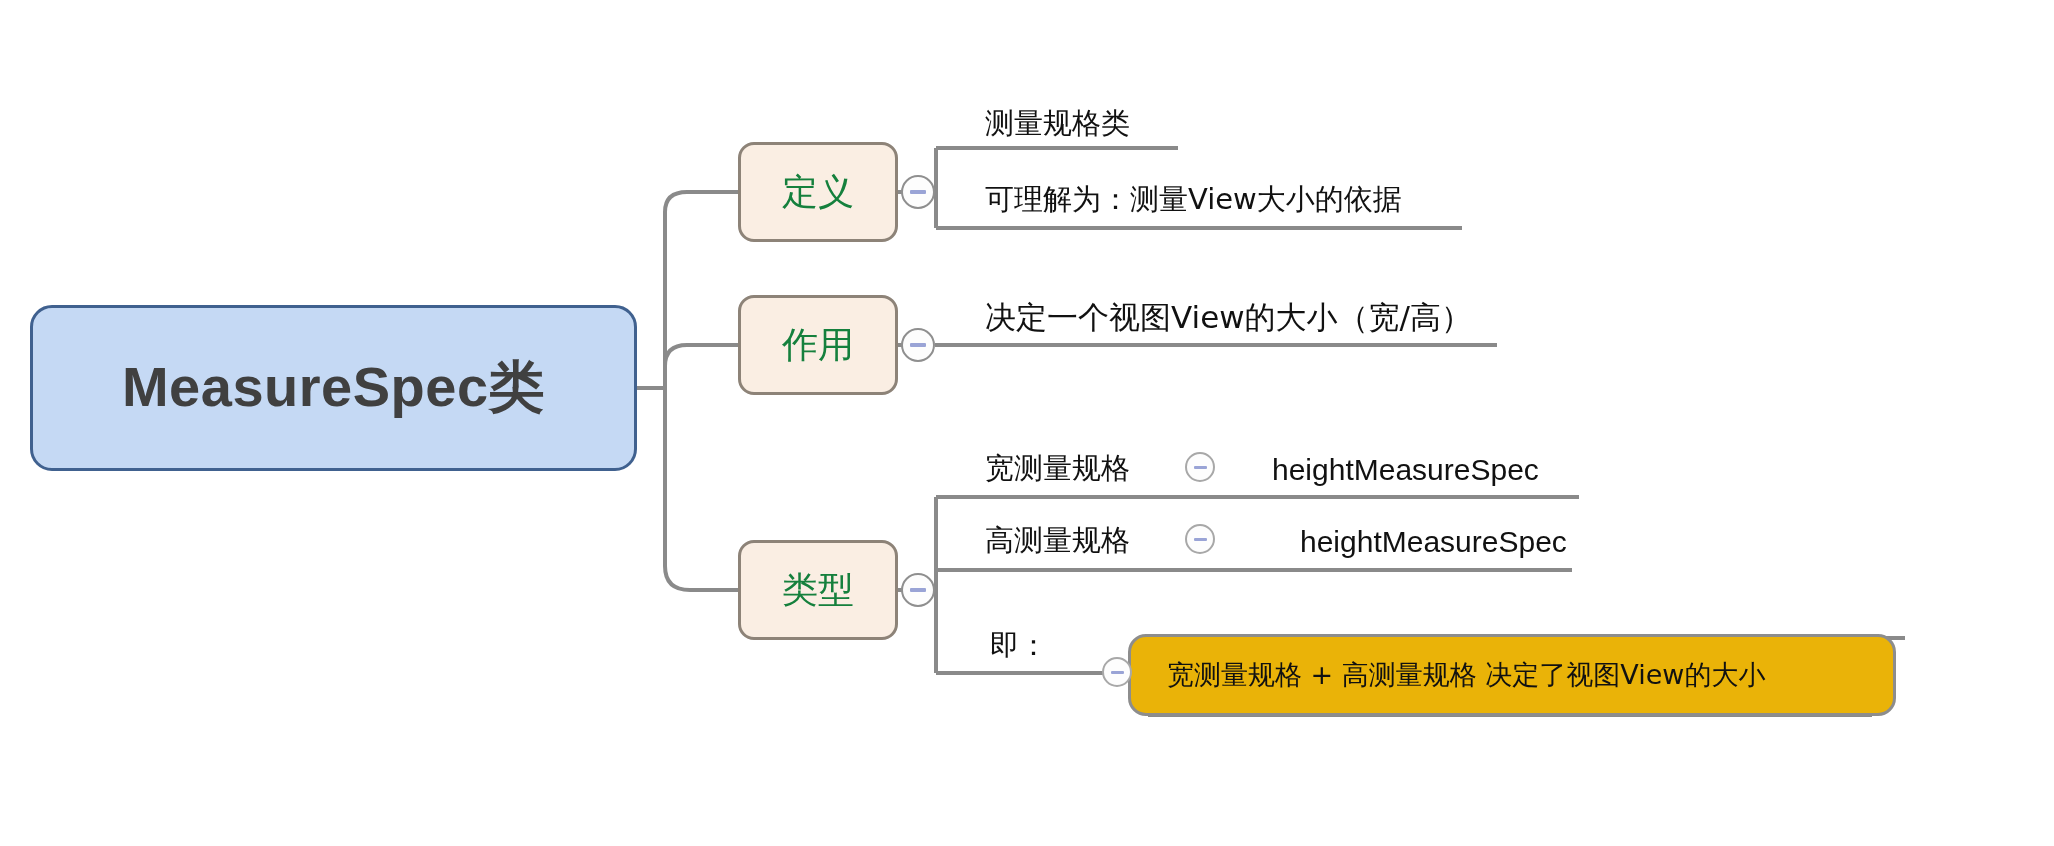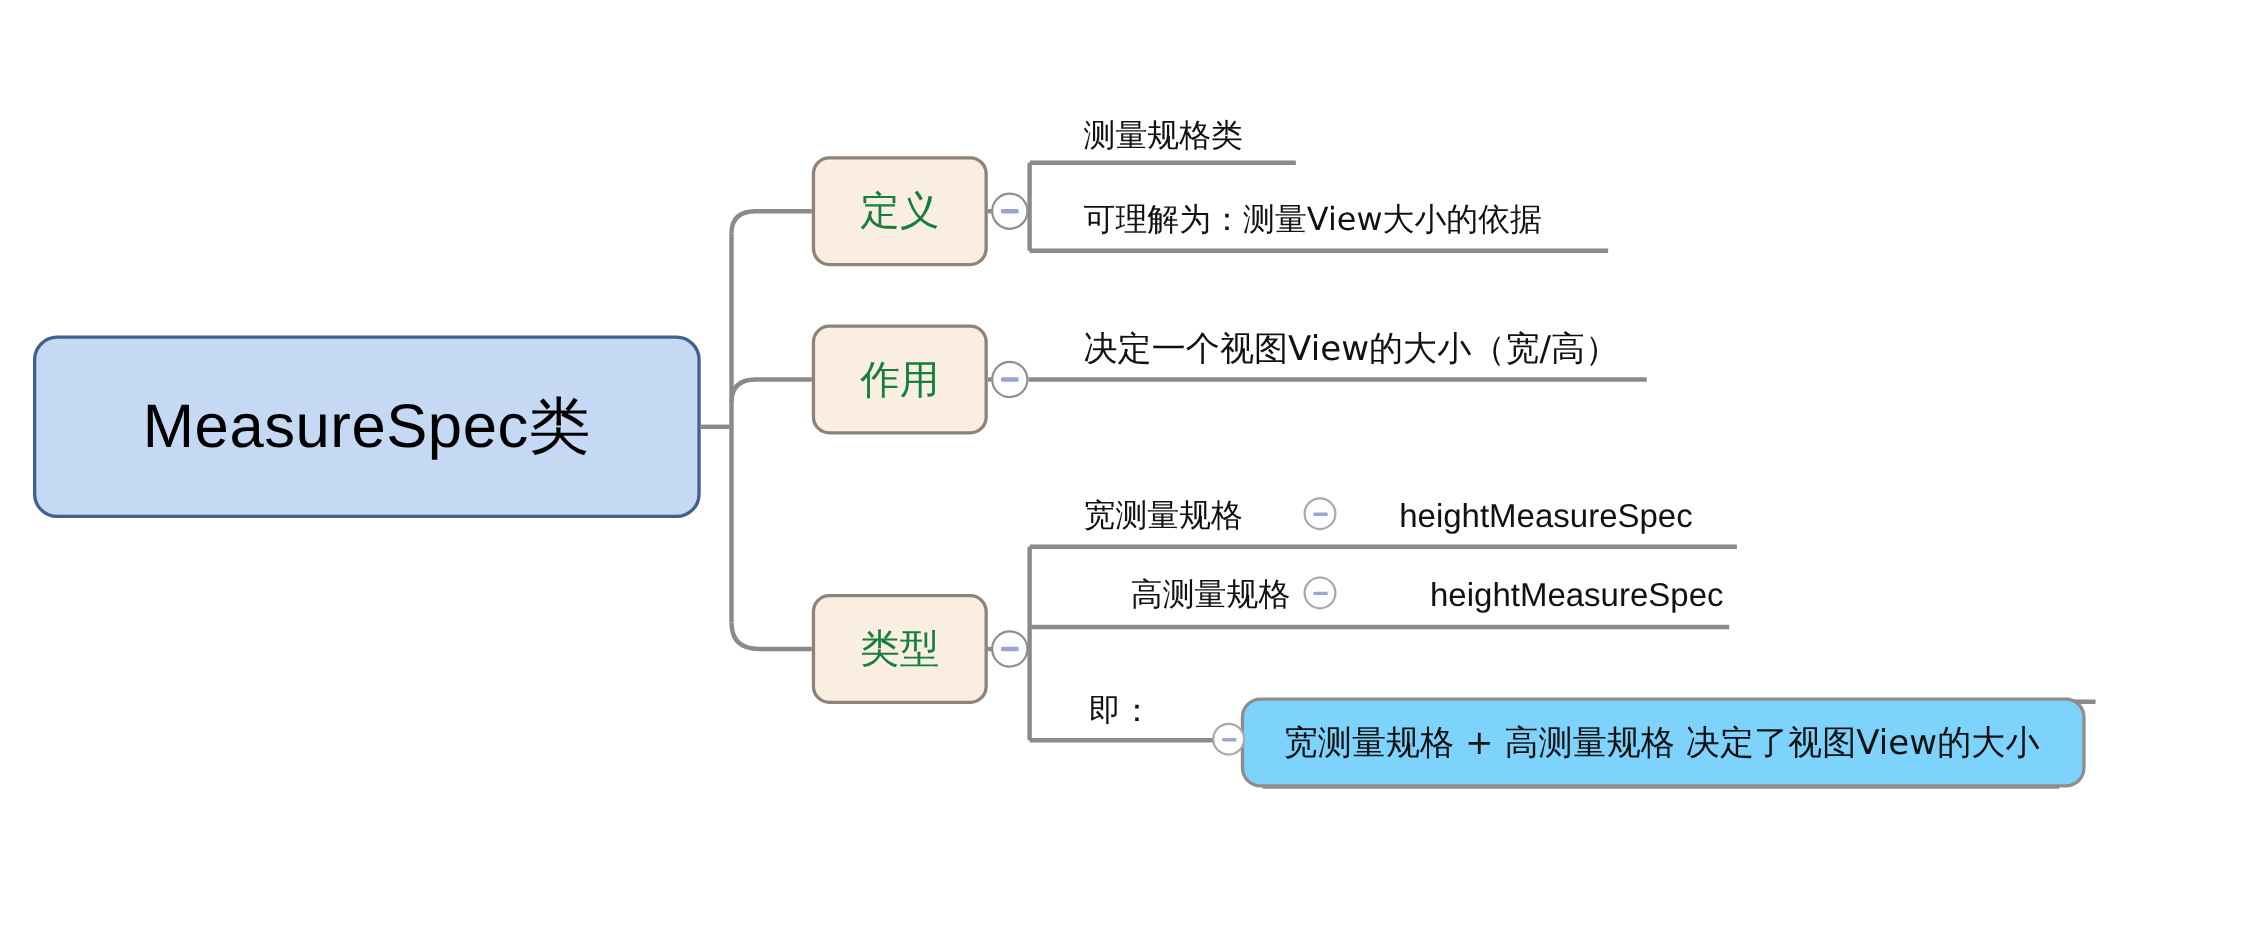--- a/index.html
+++ b/index.html
@@ -38,22 +38,22 @@
     box-sizing: border-box;
     background: #c5d9f4;
     border: 3px solid #40618f;
     border-radius: 22px;
     display: flex;
     align-items: center;
     justify-content: center;
   }
   .root-label {
     font-size: 56px;
-    font-weight: normal;
-    color: #000000;
+    font-weight: bold;
+    color: #404040;
     letter-spacing: 0.5px;
     white-space: nowrap;
   }
 
   
   .branch-node {
     position: absolute;
     width: 160px;
     height: 100px;
     box-sizing: border-box;
@@ -118,26 +118,26 @@
   .leaf.big {
     font-size: 31px;
   }
 
   
   .boxed-leaf {
     position: absolute;
     box-sizing: border-box;
     border: 3px solid #8d8d8d;
     border-radius: 18px;
-    background: #7dd3fc;
+    background: #eab308;
     display: flex;
     align-items: center;
     padding-left: 36px;
     white-space: nowrap;
-    font-size: 31px;
+    font-size: 27px;
     color: #111111;
     font-family: "DejaVu Sans", "Liberation Sans", sans-serif;
   }
 </style>
 </head>
 <body>
 
 <div id="canvas">
 
   <svg id="wires" viewBox="0 0 2054 846" width="2054" height="846" aria-hidden="true">
@@ -221,21 +221,21 @@
   <div class="toggle" style="left:901px; top:573px;">
     <span class="minus"></span>
   </div>
 
   <div class="leaf" style="left:985px; top:453px;">宽测量规格</div>
   <div class="toggle small" style="left:1185px; top:452px;">
     <span class="minus"></span>
   </div>
   <div class="leaf mono-ish" style="left:1272px; top:453px;">heightMeasureSpec</div>
 
-  <div class="leaf" style="left:985px; top:525px;margin-left:43px;">高测量规格</div>
+  <div class="leaf" style="left:985px; top:525px;">高测量规格</div>
   <div class="toggle small" style="left:1185px; top:524px;">
     <span class="minus"></span>
   </div>
   <div class="leaf mono-ish" style="left:1300px; top:525px;">heightMeasureSpec</div>
 
   <div class="leaf" style="left:990px; top:630px;">即：</div>
   <div class="toggle small" style="left:1102px; top:657px;">
     <span class="minus"></span>
   </div>
 

